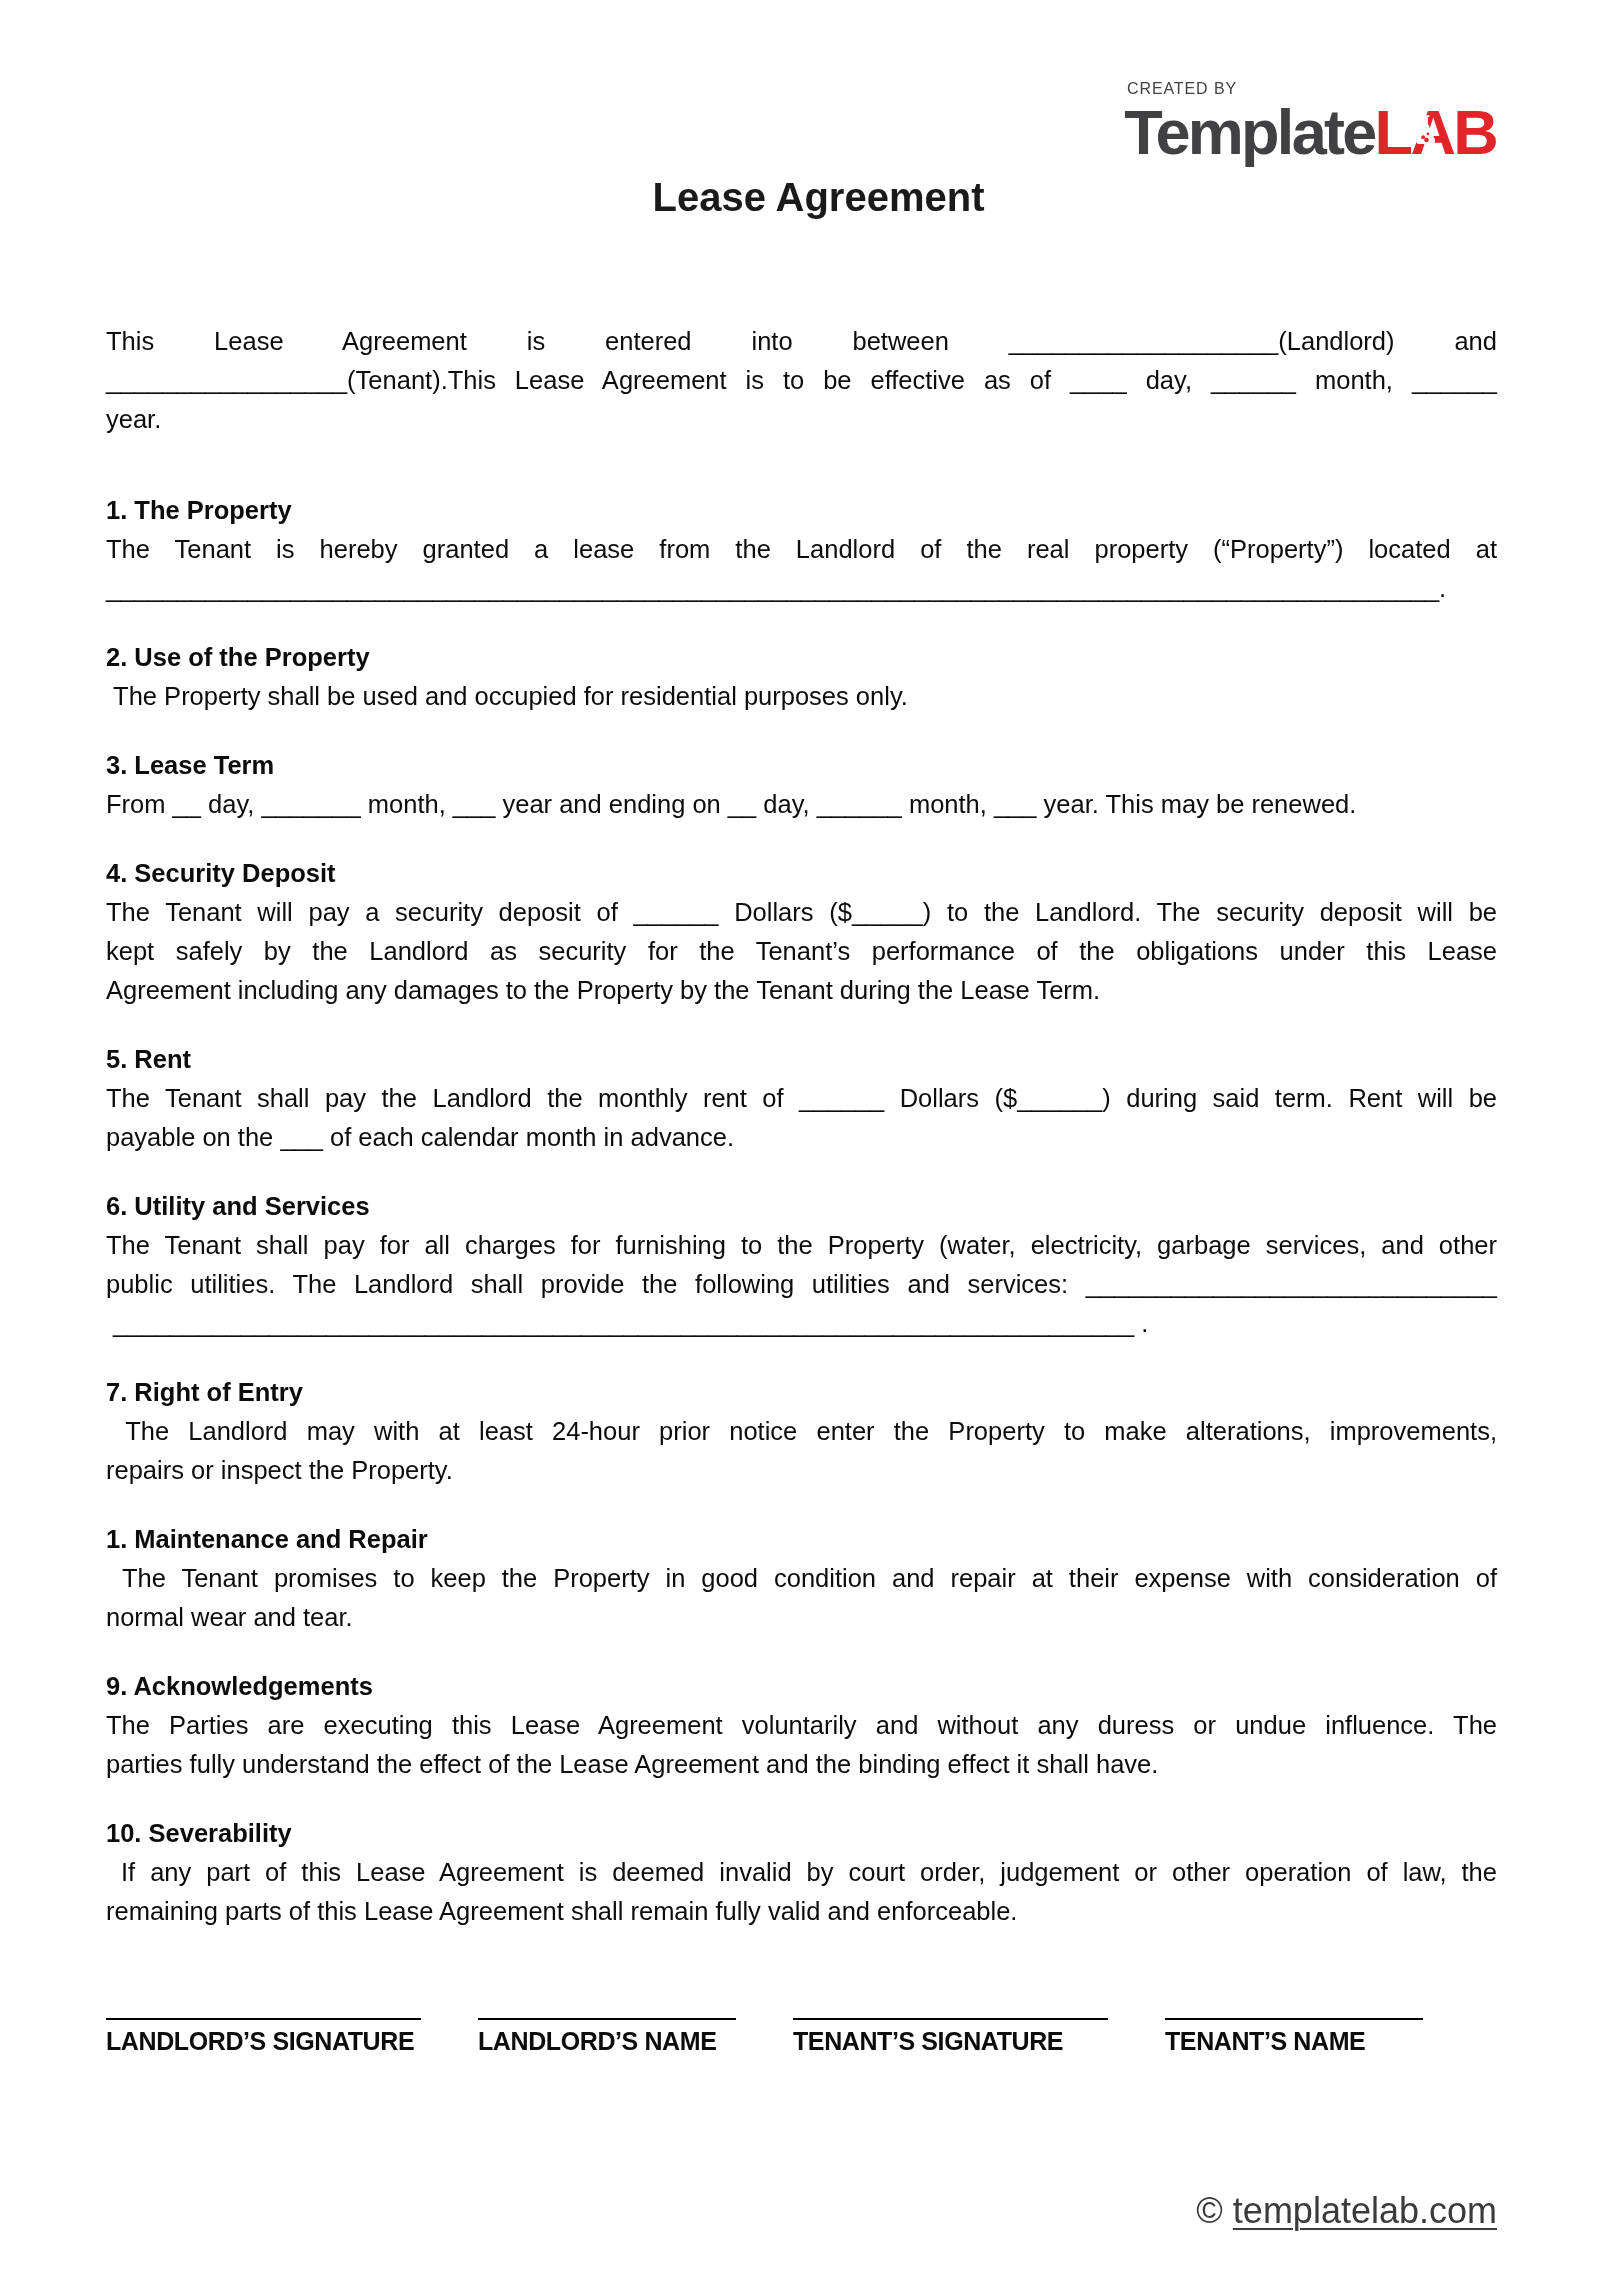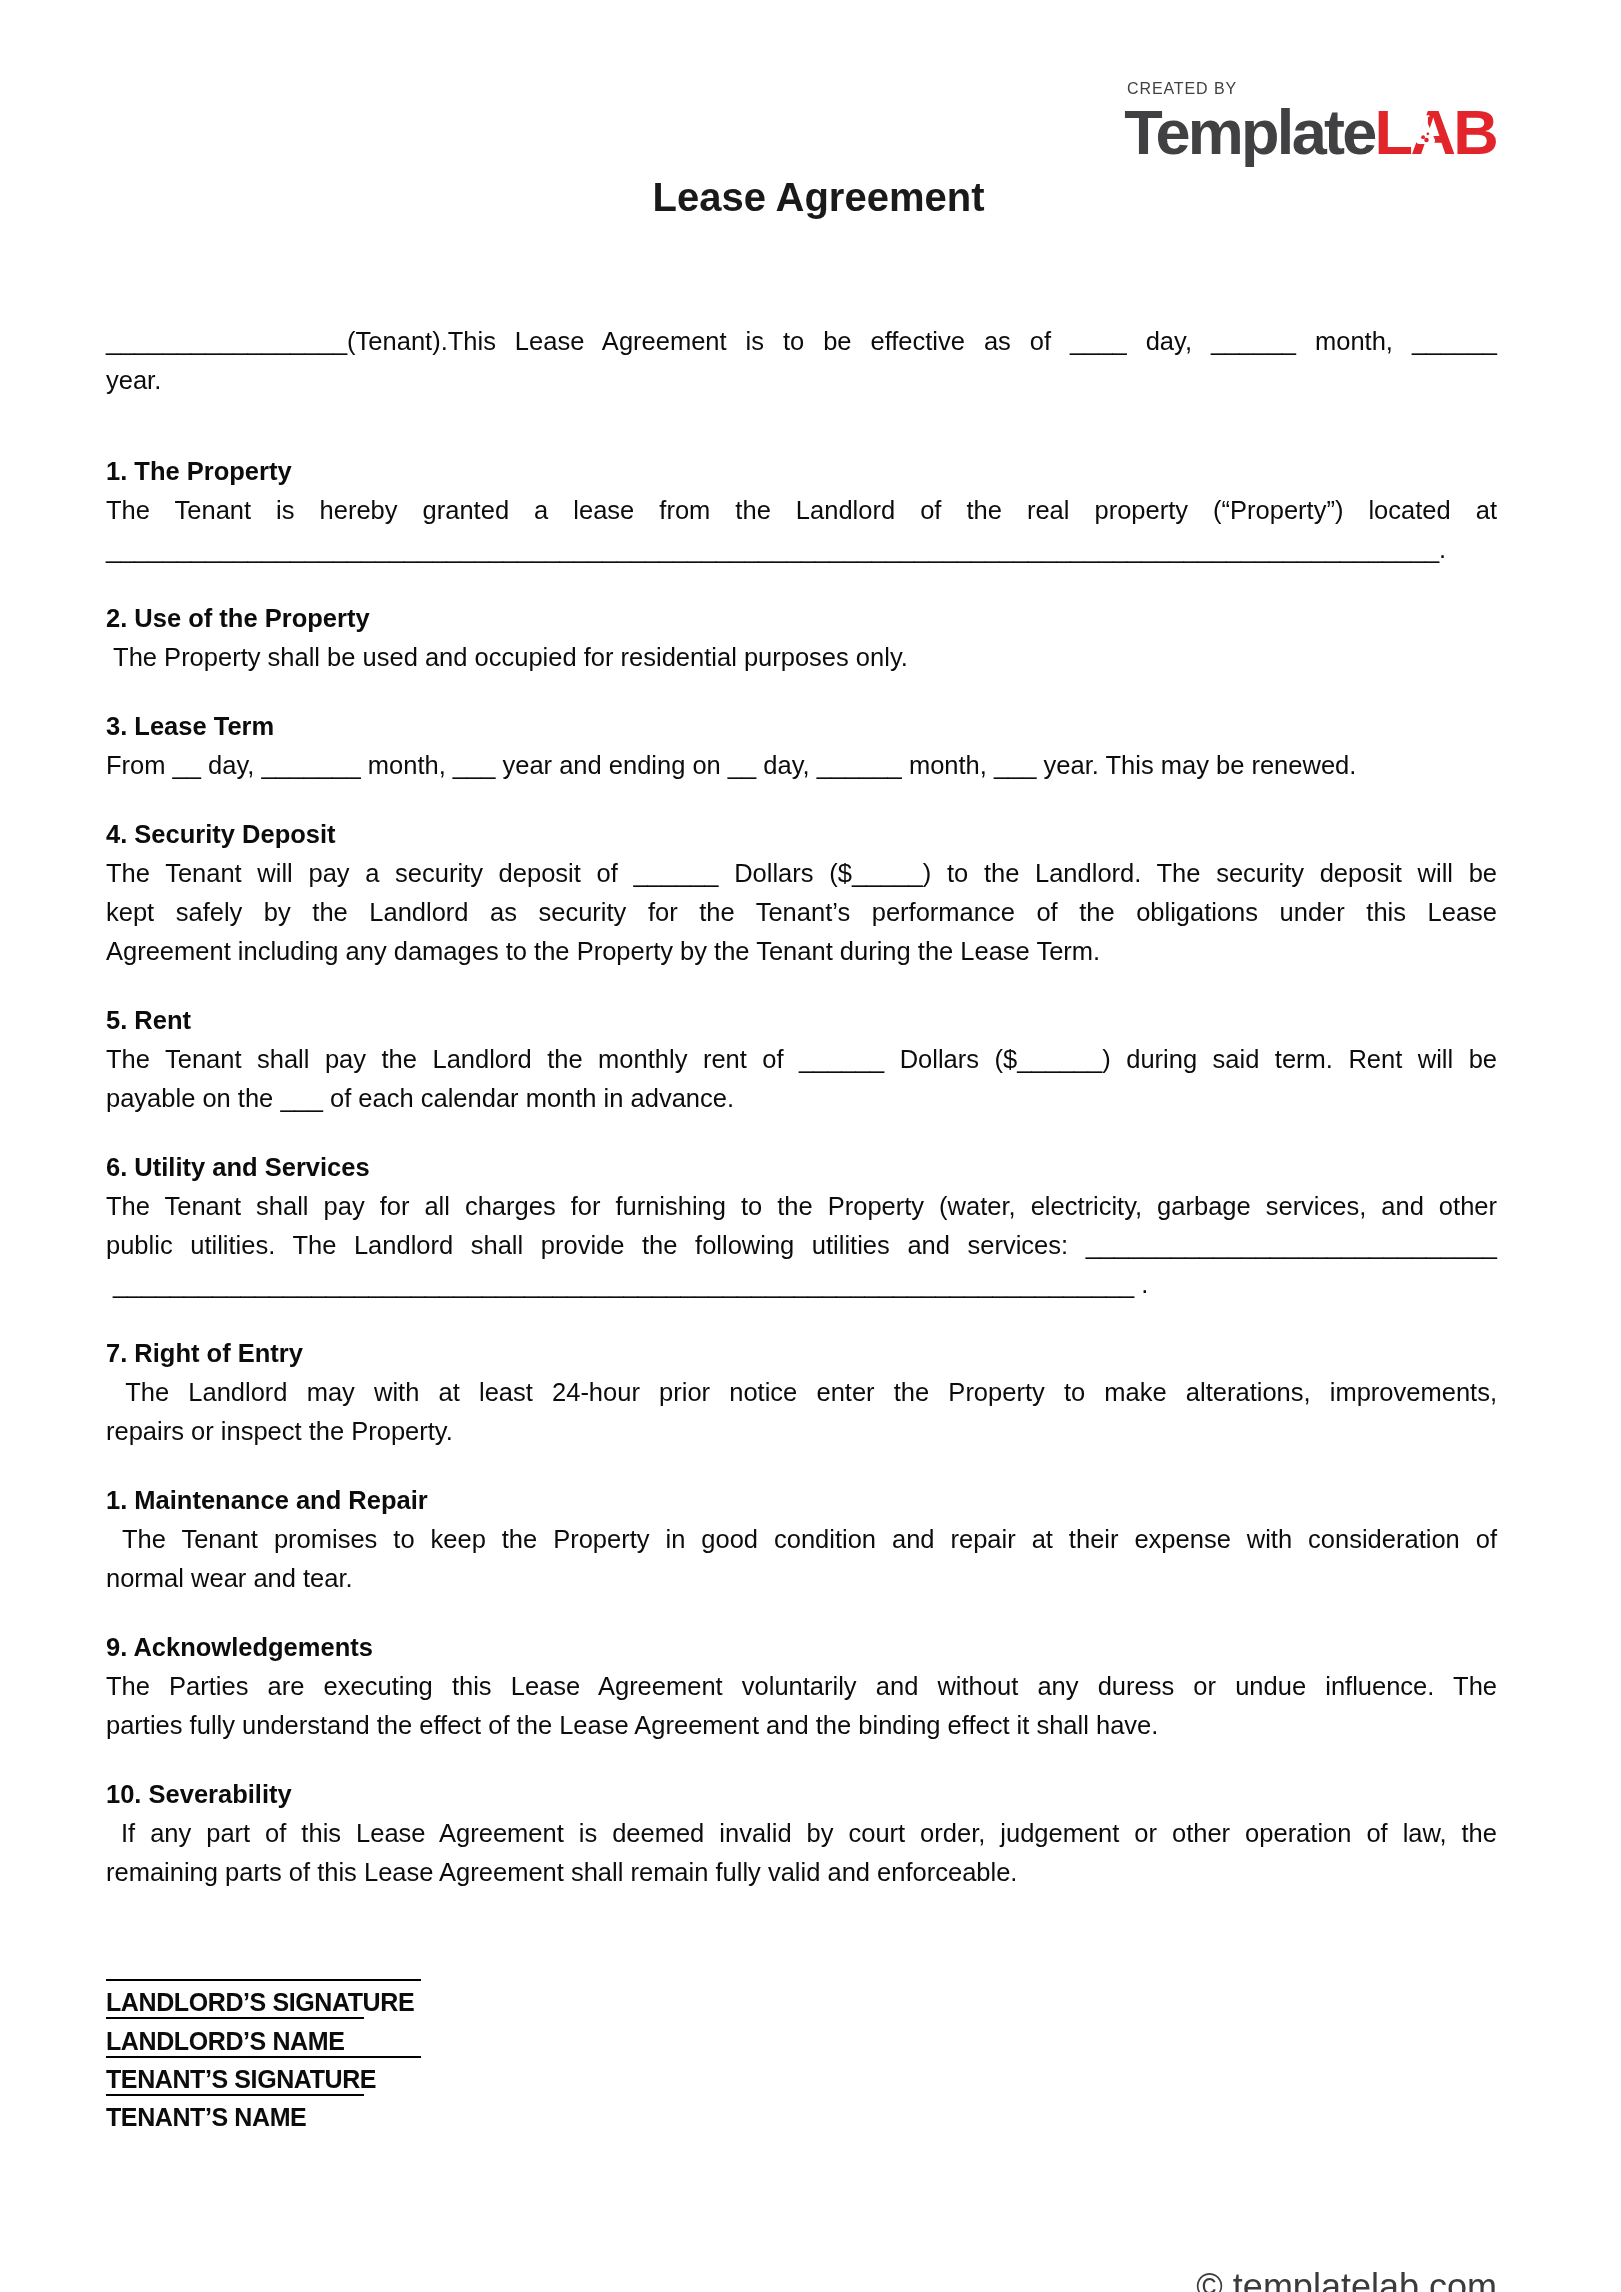--- a/index.html
+++ b/index.html
@@ -82,21 +82,21 @@
   .heading {
     font-size: 25.5px;
     line-height: 39px;
     font-weight: bold;
     color: #0c0c0c;
   }
   
   .sig-row {
     margin-top: 87px;
     display: flex;
-    flex-direction: column;
+    flex-direction: row;
     align-items: flex-start;
   }
   .sig-col { margin-right: 57px; }
   .sig-col:last-child { margin-right: 0; }
   .sig-w1 { width: 315px; }
   .sig-w2 { width: 258px; }
   .sig-line {
     width: 100%;
     border-top: 2.7px solid #000000;
     height: 0;
@@ -140,20 +140,21 @@
             <circle cx="13" cy="27" r="2.4" fill="#e1252b"></circle>
           </svg></span>
     </div>
   </div>
 
   <h1 class="title">Lease Agreement</h1>
 
   <div class="content">
 
     <div class="intro">
+      <div class="bline j">This Lease Agreement is entered into between ___________________(Landlord) and</div>
       <div class="bline j">_________________(Tenant).This Lease Agreement is to be effective as of ____ day, ______ month, ______</div>
       <div class="bline">year.</div>
     </div>
 
     <div class="section first">
       <div class="heading">1. The Property</div>
       <div class="bline j">The Tenant is hereby granted a lease from the Landlord of the real property (“Property”) located at</div>
       <div class="bline">______________________________________________________________________________________________.</div>
     </div>
 

